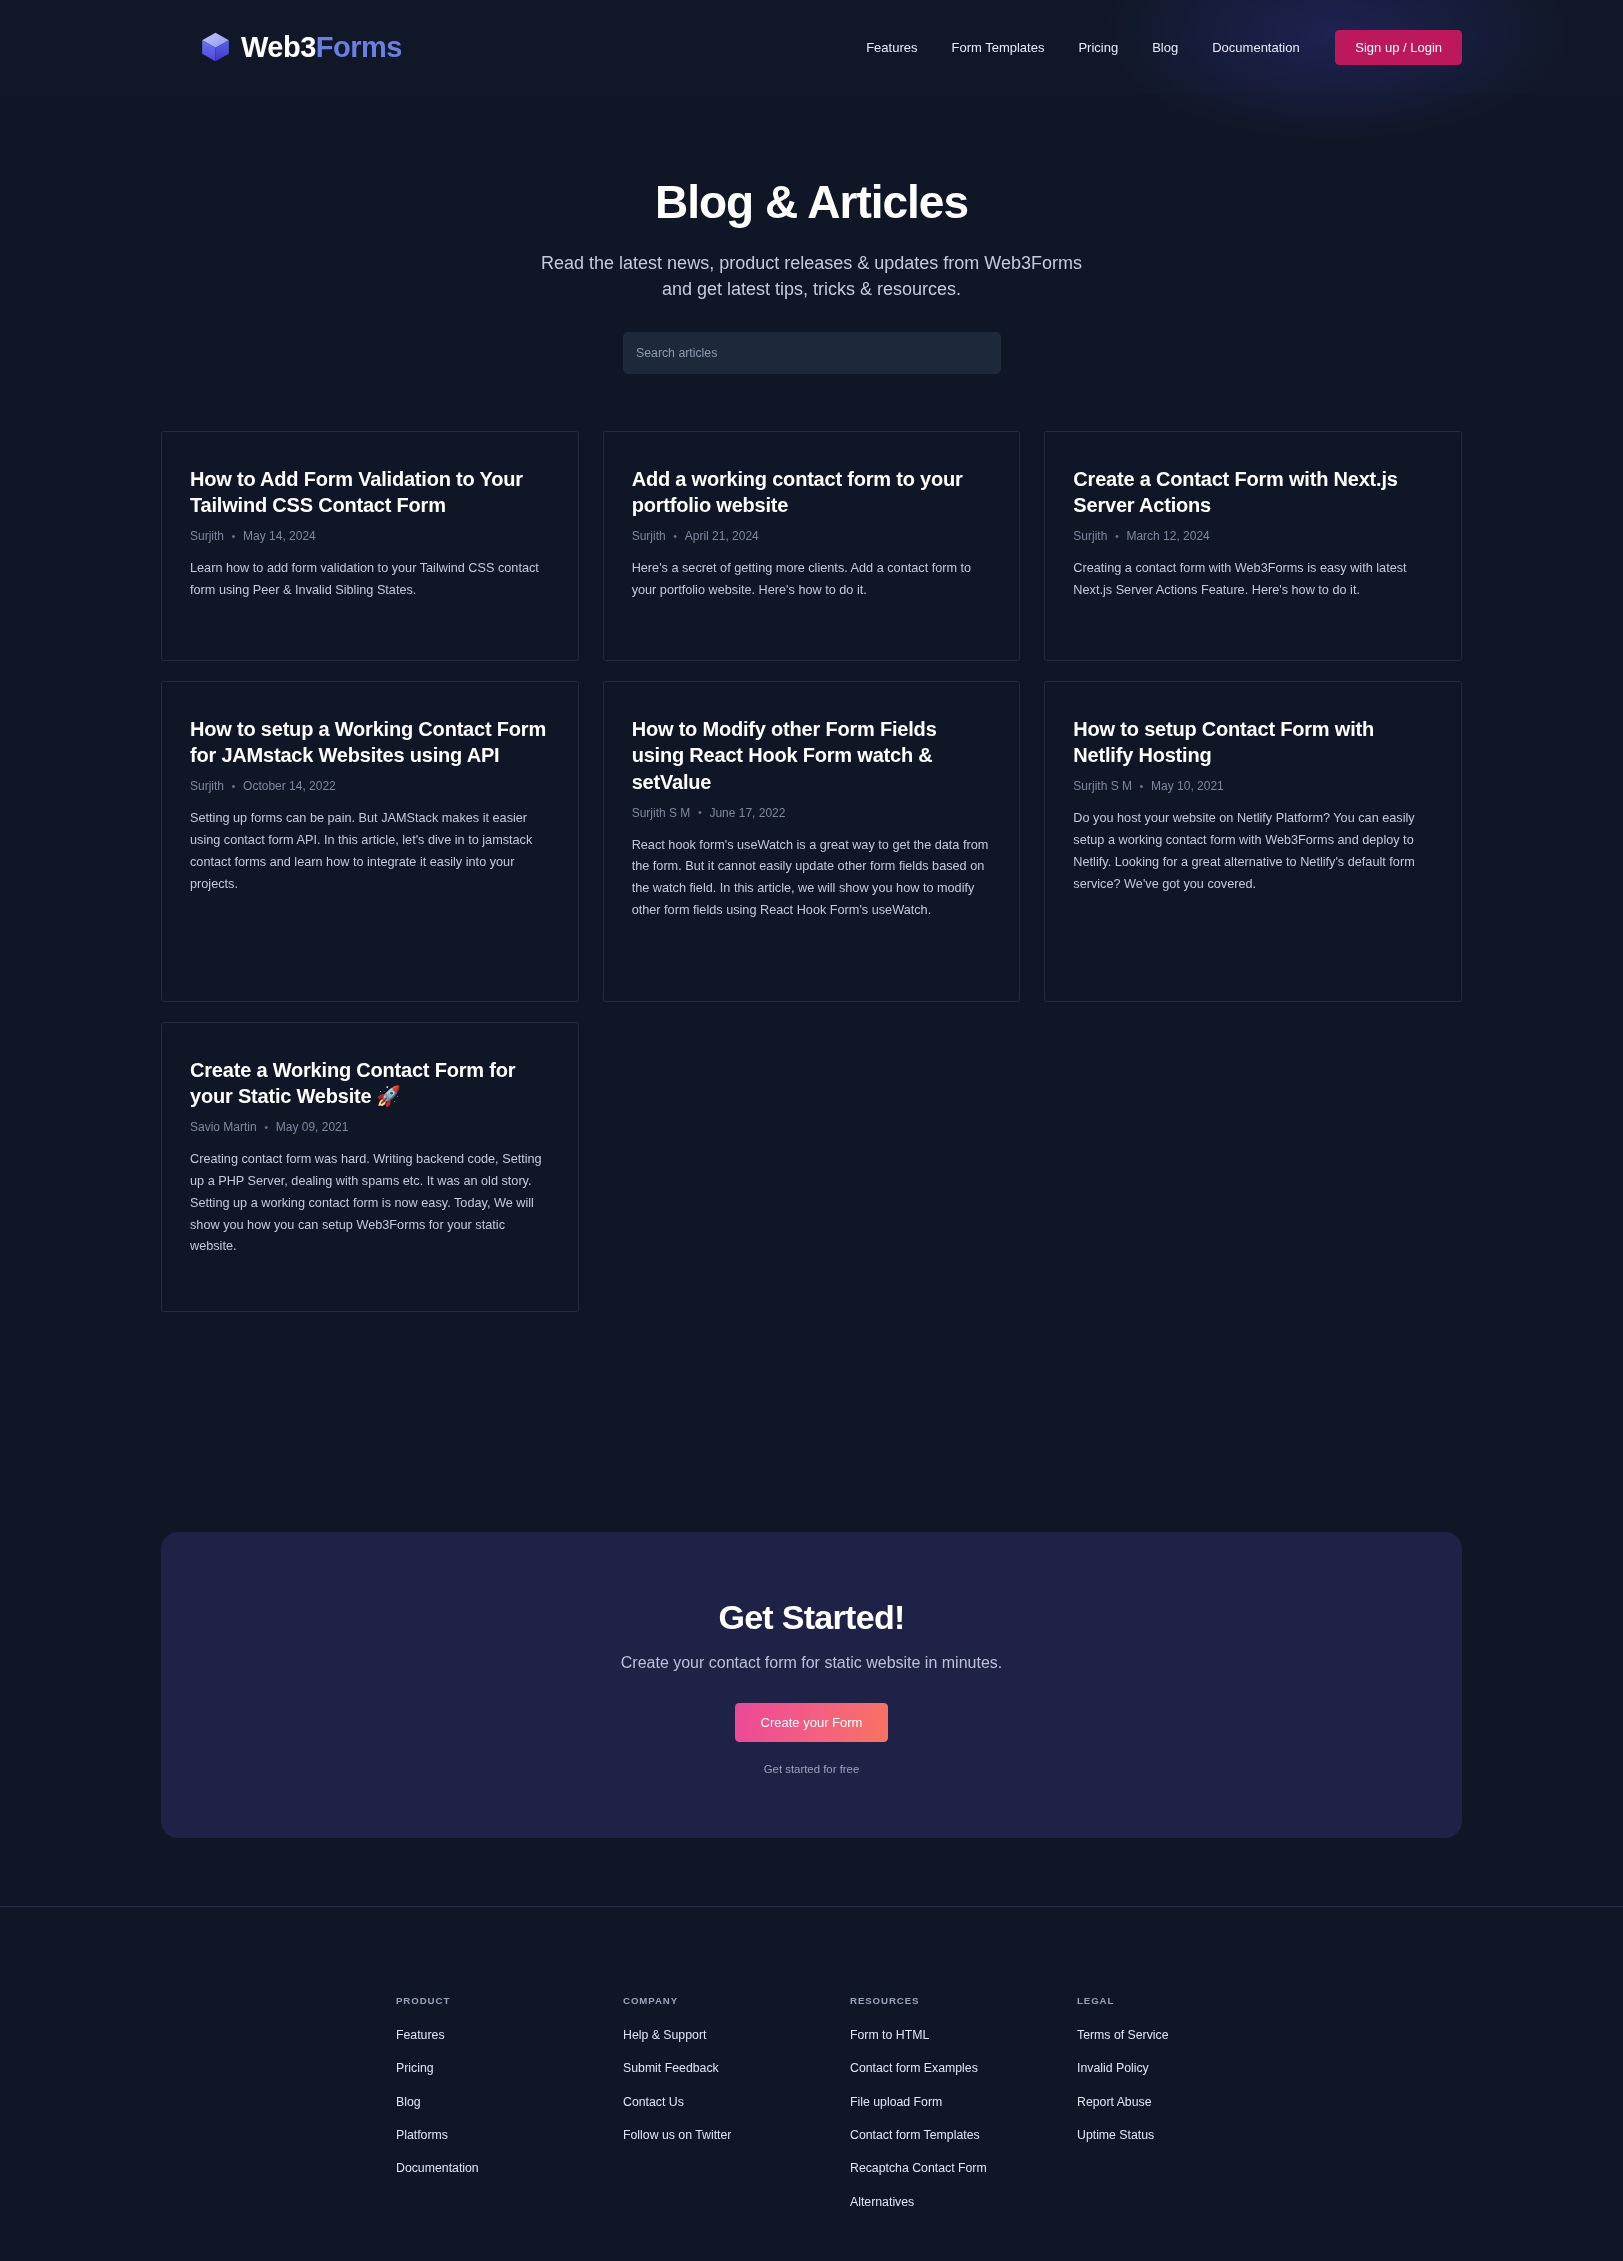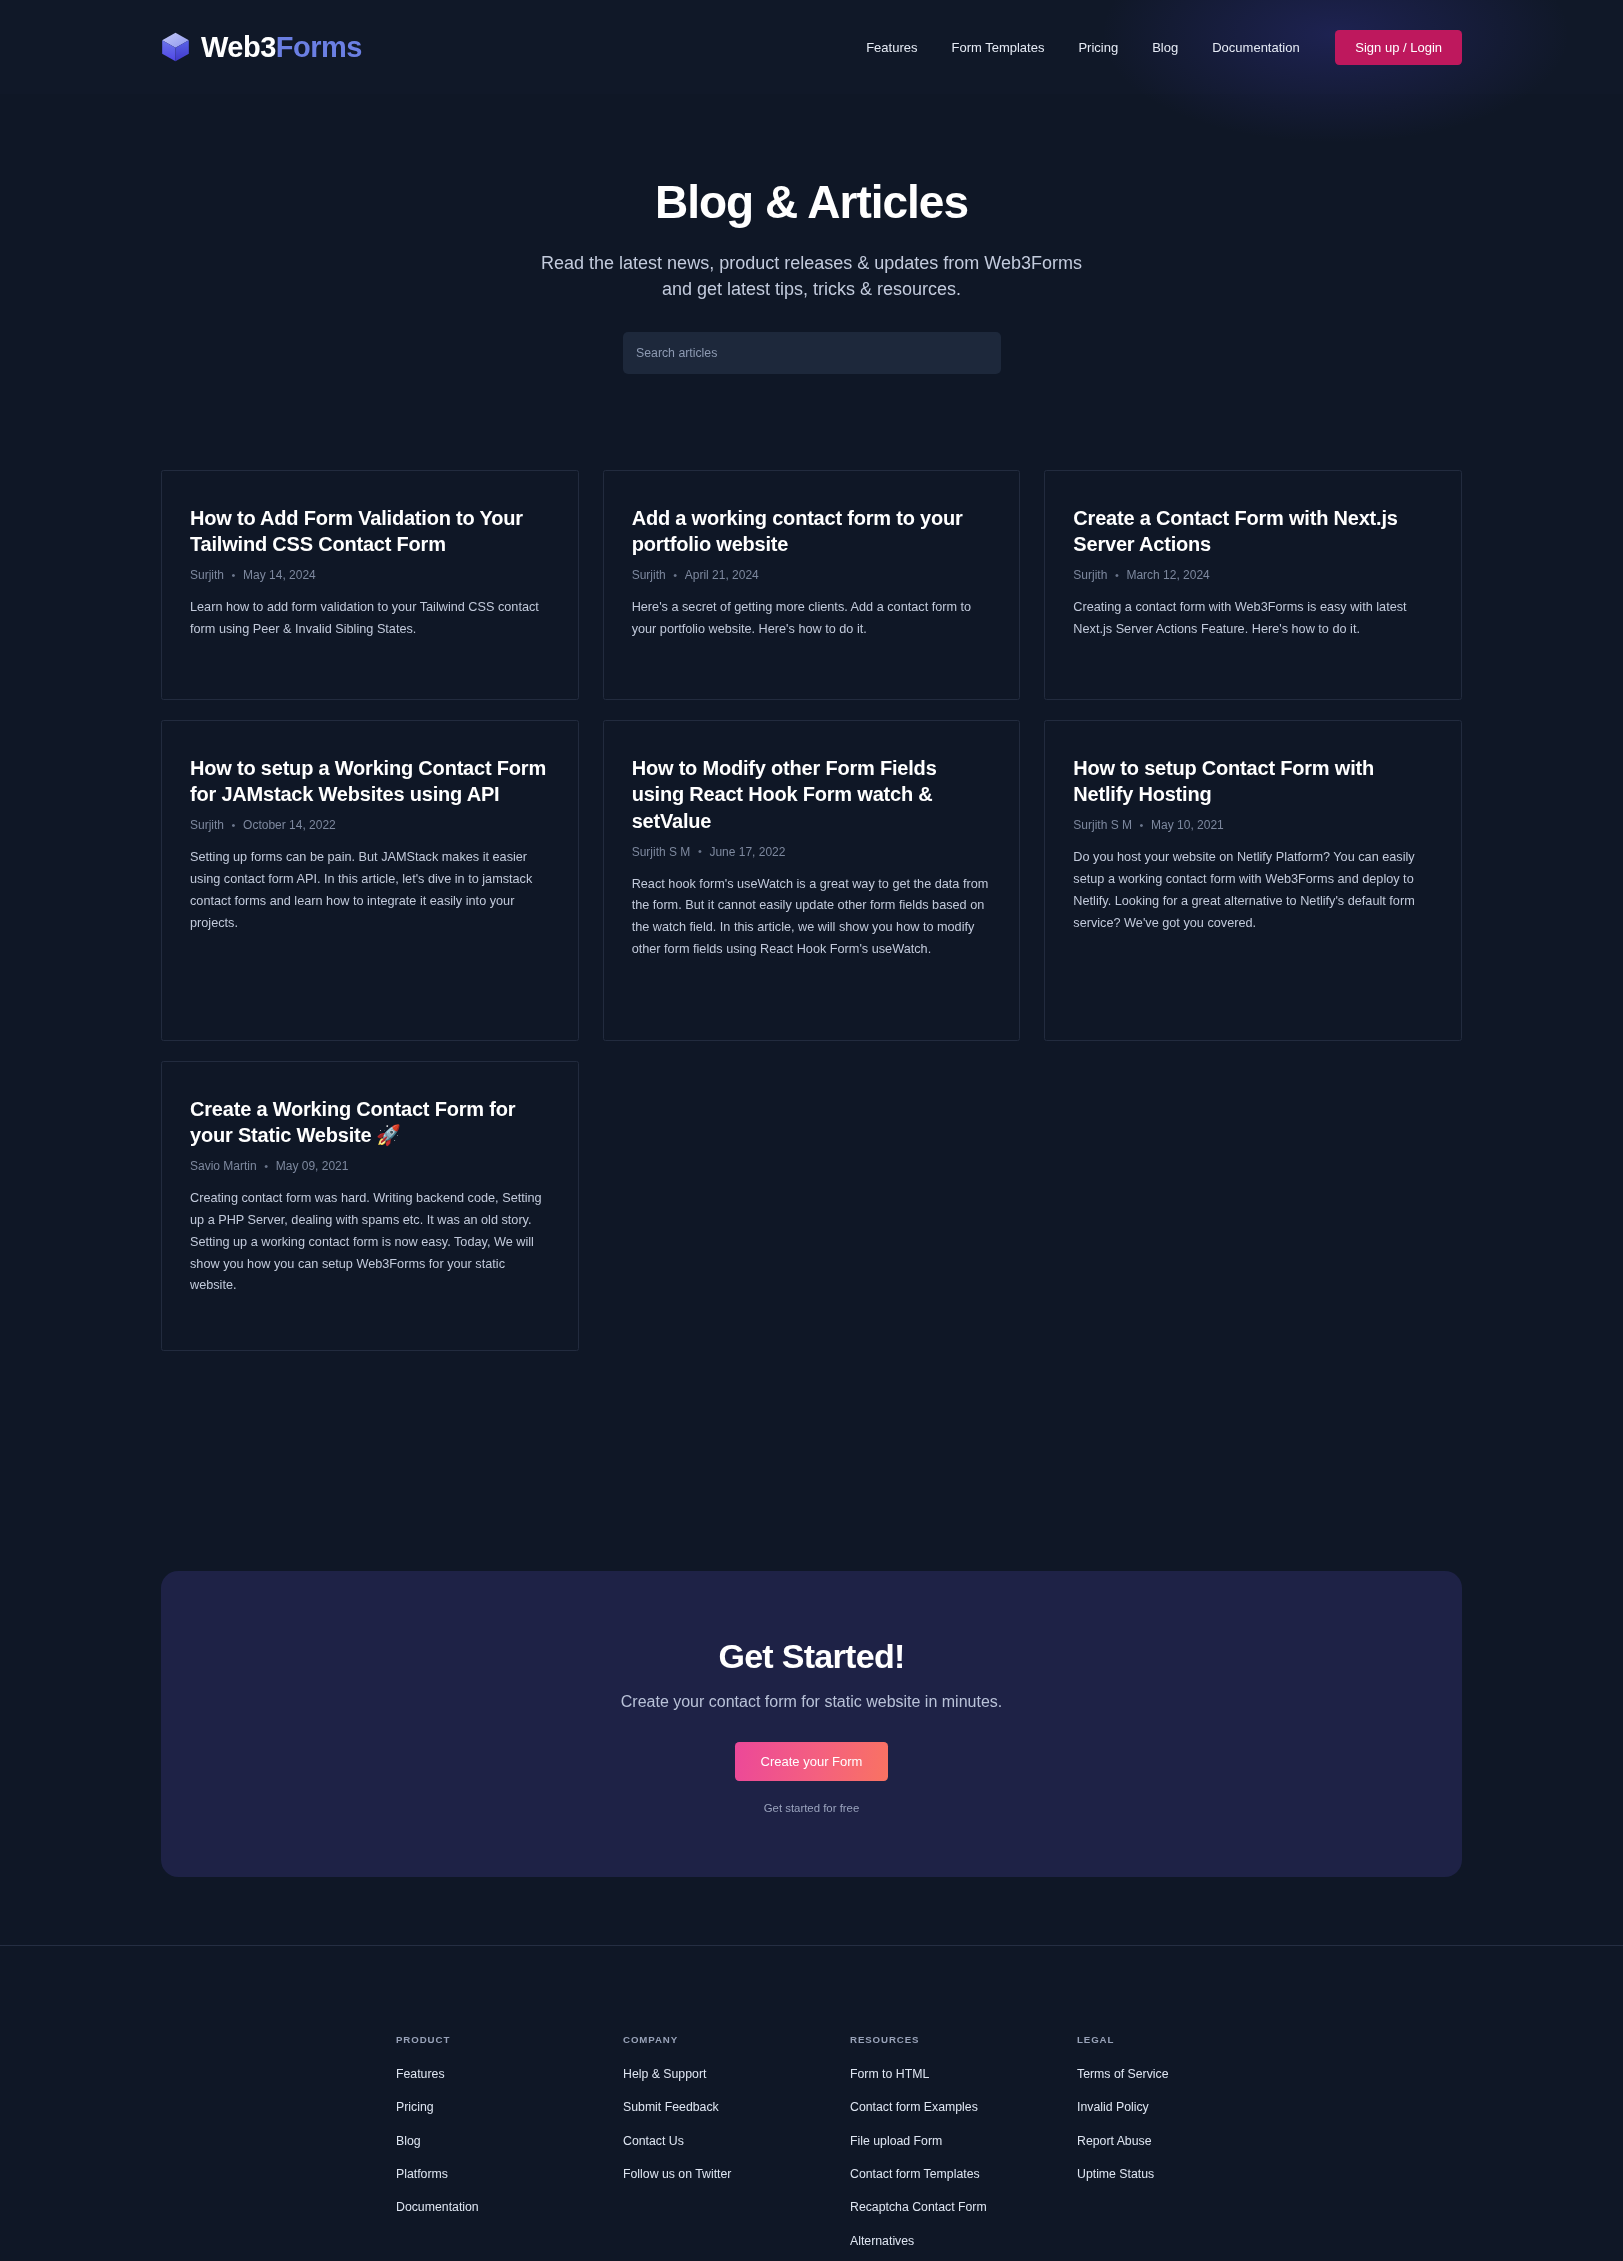--- a/index.html
+++ b/index.html
@@ -11,20 +11,21 @@
   }
   body { position: relative; overflow-x: hidden; }
 
   
   .header {
     height: 94px;
     display: flex;
     align-items: center;
     position: relative;
     background: #101828;
+    padding-left: 40px;
   }
   .header-glow {
     position: absolute;
     right: 51px; top: -76px;
     width: 473px; height: 220px;
     background: radial-gradient(ellipse at center, rgba(78,70,229,0.22) 0%, rgba(78,70,229,0.0) 70%);
     pointer-events: none;
   }
   .header-inner {
     width: 100%;
@@ -101,21 +102,21 @@
     font-size: 12.3px;
     font-family: "Liberation Sans", sans-serif;
     padding: 0 13.5px;
     outline: none;
   }
   .search-input::placeholder { color: #8d9ab2; }
 
   
   .grid-wrap {
     padding: 0 161px;
-    margin-top: 96px;
+    margin-top: 57px;
   }
   .grid {
     display: grid;
     grid-template-columns: repeat(3, 1fr);
     gap: 20px 24px;
     align-items: stretch;
   }
   .card {
     border: 0.8px solid #222b3e;
     border-radius: 2.5px;

